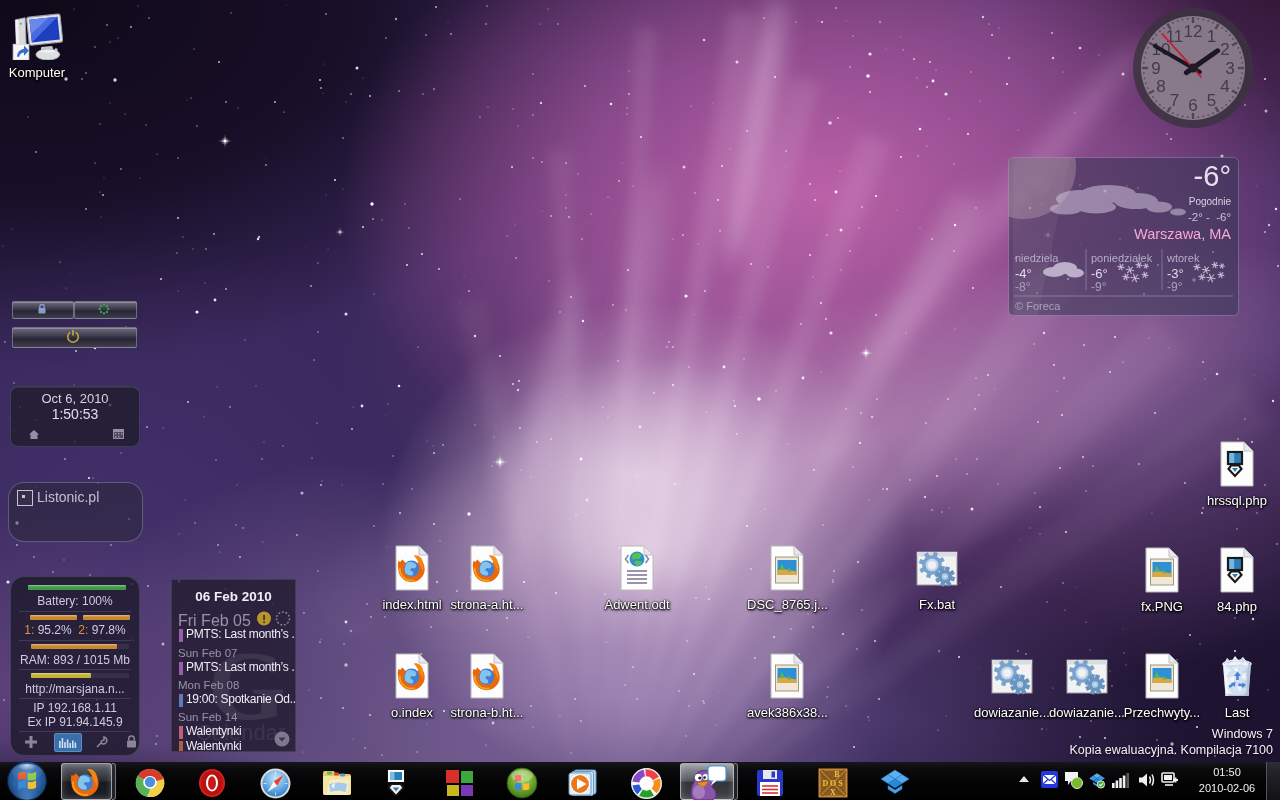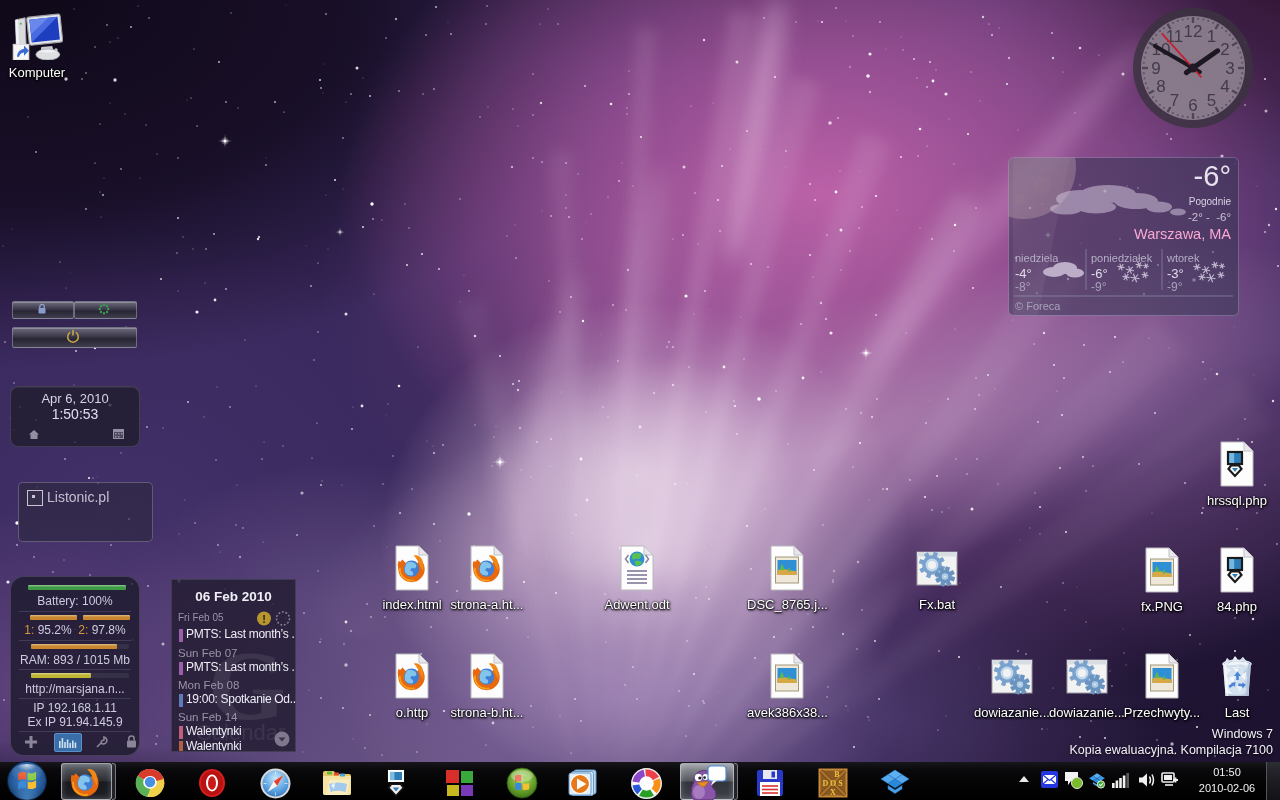--- a/index.html
+++ b/index.html
@@ -1000,21 +1000,21 @@
       <path d="M 18.88 18.7 Q 23.08 16.6 27.28 19.54 Q 29.8 22.9 26.44 24.58 Q 23.08 22.9 22.24 26.26 Q 26.44 27.94 24.76 31.3 Q 19.72 32.14 17.2 28.78 Q 15.52 23.74 18.88 18.7 Z" fill="#8fd0f0" opacity="0.85"></path>
       <path d="M 10.479999999999999 17.02 Q 8.799999999999999 22.06 11.32 27.1 Q 12.579999999999998 22.9 15.52 20.8 Q 13.84 17.86 10.479999999999999 17.02 Z" fill="#e8680e"></path>
       <g transform="rotate(-45 23.5 25)">
         <circle cx="23.5" cy="25" r="10.42" fill="none" stroke="#e8680e" stroke-width="5.54" stroke-dasharray="49.08 16.36"></circle>
       </g>
       <g transform="rotate(-45 23.5 25)">
         <circle cx="23.5" cy="25" r="11.64" fill="none" stroke="#f8a81e" stroke-width="1.66" stroke-dasharray="22.09 43.36" stroke-dashoffset="-24.54" opacity="0.9"></circle>
       </g>
       <path d="M 25.6 11.559999999999999 Q 31.48 10.299999999999999 34.42 16.18 Q 36.1 22.06 35.092 27.52 L 30.052 17.439999999999998 Q 28.12 13.659999999999998 25.6 11.559999999999999 Z" fill="#f08818"></path>
     </svg>
-    <div class="dlabel">o.http</div>
+    <div class="dlabel">o.index</div>
   </div>
 <div class="dicon" style="left:447px;top:652px">
     <svg width="48" height="48" viewBox="0 0 48 48">
       <path d="M8 2 L31 2 L40 11 L40 46 L8 46 Z" fill="#fdfdfd" stroke="#b8b8bc" stroke-width="1"></path>
       <path d="M31 2 L31 11 L40 11 Z" fill="#e8e8ec" stroke="#c0c0c6" stroke-width="1"></path>
       <circle cx="23.5" cy="25" r="8.4" fill="#3f7fd6"></circle>
       <path d="M 18.88 18.7 Q 23.08 16.6 27.28 19.54 Q 29.8 22.9 26.44 24.58 Q 23.08 22.9 22.24 26.26 Q 26.44 27.94 24.76 31.3 Q 19.72 32.14 17.2 28.78 Q 15.52 23.74 18.88 18.7 Z" fill="#8fd0f0" opacity="0.85"></path>
       <path d="M 10.479999999999999 17.02 Q 8.799999999999999 22.06 11.32 27.1 Q 12.579999999999998 22.9 15.52 20.8 Q 13.84 17.86 10.479999999999999 17.02 Z" fill="#e8680e"></path>
       <g transform="rotate(-45 23.5 25)">
         <circle cx="23.5" cy="25" r="10.42" fill="none" stroke="#e8680e" stroke-width="5.54" stroke-dasharray="49.08 16.36"></circle>
@@ -1363,40 +1363,40 @@
     <circle cx="2.8" cy="7.0" r="1.2" fill="#3e9a54"></circle>
     <circle cx="4.0" cy="4.0" r="1.2" fill="#3e9a54"></circle>
     <circle cx="7.0" cy="2.8" r="1.2" fill="#3e9a54"></circle>
     <circle cx="10.0" cy="4.0" r="1.2" fill="#3e9a54"></circle>
   </svg>
 <svg width="16" height="16" viewBox="0 0 16 16" style="position:absolute;left:65px;top:329px">
     <path d="M5.2 3.4 a5.3 5.3 0 1 0 5.6 0" fill="none" stroke="#c8a840" stroke-width="1.5"></path>
     <line x1="8" y1="1" x2="8" y2="6.5" stroke="#c8a840" stroke-width="1.6"></line>
   </svg>
 <div style="position:absolute;left:10px;top:386px;width:128px;height:59px;background:rgba(28,26,40,0.72);border:1px solid rgba(120,120,140,0.35);border-radius:8px;box-shadow:inset 0 1px 0 rgba(255,255,255,0.08)">
-    <div style="text-align:center;margin-top:4px;font-size:13px;color:#d8d4e4">Apr 6, 2010</div>
+    <div style="text-align:center;margin-top:4px;font-size:13px;color:#d8d4e4">Oct 6, 2010</div>
     <div style="text-align:center;font-size:14px;color:#e2def0">1:50:53</div>
     <svg width="12" height="11" viewBox="0 0 12 11" style="position:absolute;left:17px;bottom:6px">
       <path d="M1 5.5 L6 1 L11 5.5 L9.5 5.5 L9.5 10 L2.5 10 L2.5 5.5 Z" fill="#b8b4c8" opacity="0.75"></path>
     </svg>
     <svg width="13" height="12" viewBox="0 0 13 12" style="position:absolute;right:14px;bottom:6px">
       <g opacity="0.75">
         <rect x="1" y="1" width="11" height="10" fill="#b8b4c8"></rect>
         <rect x="2" y="4" width="9" height="6" fill="#5a5668"></rect>
         <g fill="#b8b4c8">
           <rect x="3" y="5" width="1.5" height="1.5"></rect>
           <rect x="6" y="5" width="1.5" height="1.5"></rect>
           <rect x="9" y="5" width="1.5" height="1.5"></rect>
           <rect x="3" y="8" width="1.5" height="1.5"></rect>
           <rect x="6" y="8" width="1.5" height="1.5"></rect>
         </g>
       </g>
     </svg>
   </div>
-<div style="position:absolute;left:18px;top:482px;width:133px;height:58px;background:rgba(40,38,54,0.55);border:1px solid rgba(150,150,170,0.45);border-radius:5px">
+<div style="position:absolute;left:8px;top:482px;width:133px;height:58px;background:rgba(40,38,54,0.55);border:1px solid rgba(150,150,170,0.45);border-radius:16px">
     <div style="position:absolute;left:8px;top:7px;width:14px;height:14px;border:1.5px solid #c8c4d4;background:rgba(60,58,76,0.4)">
       <div style="position:absolute;left:4px;top:4px;width:3px;height:3px;background:#c8c4d4"></div>
     </div>
     <div style="position:absolute;left:28px;top:6px;font-size:14px;color:#c4c0d2">Listonic.pl</div>
   </div>
 <div id="batt">
     <div style="position:absolute;left:17px;top:8px;width:98px;height:5px;background:linear-gradient(rgba(255,255,255,0.45),rgba(255,255,255,0) 45%),#3e9a44;border-radius:1px"></div>
     <div class="btx" style="top:17px">Battery: 100%</div>
     <div class="bsep" style="top:34px"></div>
     <div style="position:absolute;left:19px;top:38px;width:47px;height:5px;background:linear-gradient(rgba(255,255,255,0.45),rgba(255,255,255,0) 45%),#c8862e;border-radius:1px"></div>
@@ -1435,21 +1435,21 @@
     </svg>
     <svg width="11" height="13" viewBox="0 0 11 13" style="position:absolute;left:115px;top:158px">
       <rect x="1" y="5.5" width="9" height="7" rx="1" fill="#8a8698"></rect>
       <path d="M2.8 5.5 V3.8 a2.7 2.7 0 0 1 5.4 0 V5.5" fill="none" stroke="#8a8698" stroke-width="1.5"></path>
     </svg>
   </div>
 <div id="cal">
     <div style="position:absolute;left:0;right:0;top:9px;text-align:center;font-size:13.5px;font-weight:bold;color:#f0eef6">06 Feb 2010</div>
     <div style="position:absolute;left:36px;top:48px;font-size:100px;color:#ffffff;opacity:0.08;font-weight:bold;font-family:Liberation Serif">G</div>
     <div style="position:absolute;left:24px;top:140px;font-size:22px;color:#ffffff;opacity:0.07">Calendar</div>
-    <div style="position:absolute;left:6px;top:32px;font-size:10px;color:#9a93a8">Fri Feb 05</div>
+    <div style="position:absolute;left:6px;top:32px;font-size:16px;color:#9a93a8">Fri Feb 05</div>
     <svg width="34" height="15" viewBox="0 0 34 15" style="position:absolute;left:85px;top:31px">
       <circle cx="7" cy="7.5" r="7" fill="#b8962e"></circle>
       <text x="7" y="11.5" text-anchor="middle" font-size="11" font-weight="bold" fill="#2a2418">!</text>
       <circle cx="26" cy="7.5" r="6.5" fill="none" stroke="#8a8498" stroke-width="1.5" stroke-dasharray="1.8 1.8"></circle>
     </svg>
     <div style="position:absolute;left:7px;top:49px;width:4px;height:13px;background:#9a5fa8"></div>
     <div style="position:absolute;left:14px;top:47px;font-size:12px;color:#efeef6;white-space:nowrap;letter-spacing:-0.3px">PMTS: Last month’s ...</div>
     <div style="position:absolute;left:6px;top:67px;font-size:11.5px;color:#9a93a8">Sun Feb 07</div>
     <div style="position:absolute;left:7px;top:82px;width:4px;height:13px;background:#9a5fa8"></div>
     <div style="position:absolute;left:14px;top:80px;font-size:12px;color:#efeef6;white-space:nowrap;letter-spacing:-0.3px">PMTS: Last month’s ...</div>

